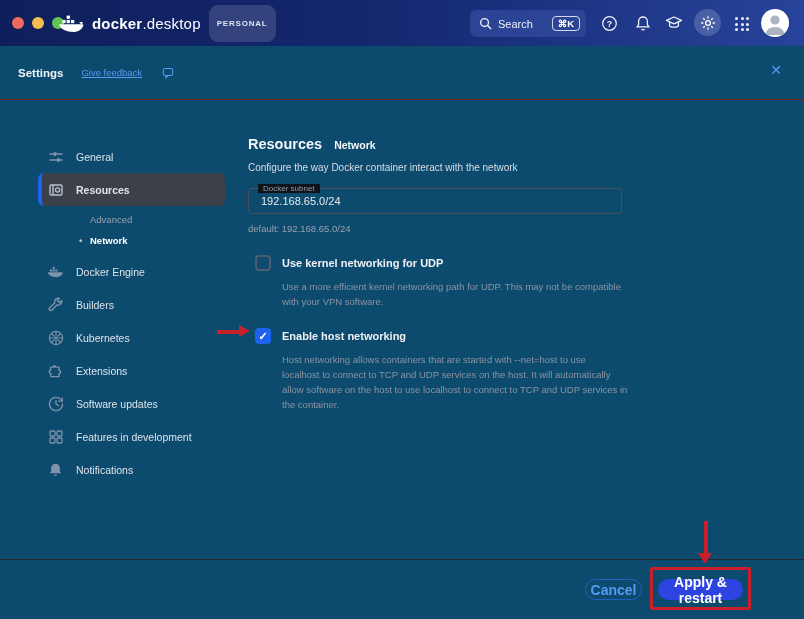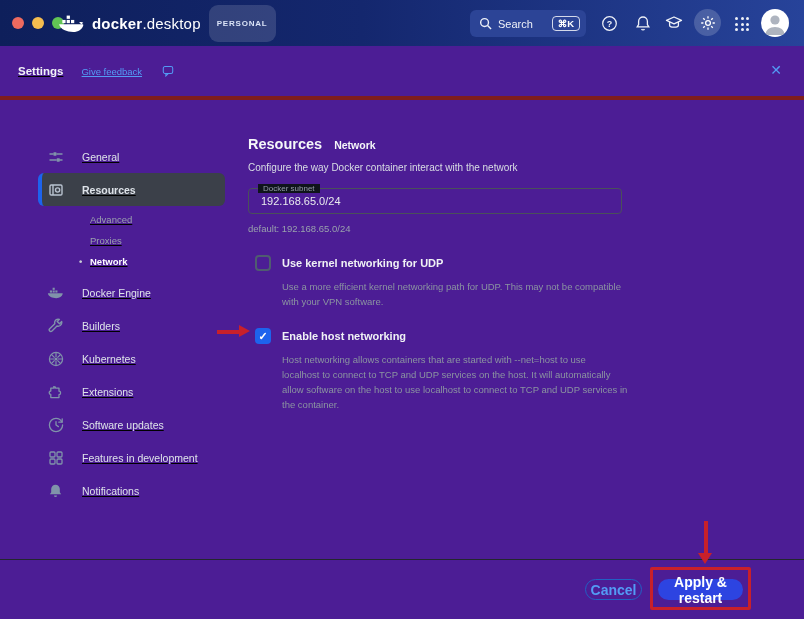--- a/index.html
+++ b/index.html
@@ -1,18 +1,18 @@
 <!DOCTYPE html>
 <html><head>
 <meta charset="utf-8">
 <style>
   * { margin:0; padding:0; box-sizing:border-box; }
   html,body { width:804px; height:619px; background:#0f141b; overflow:hidden;
               font-family:"Liberation Sans", sans-serif; }
-  .page { position:relative; width:804px; height:619px; background:#4c1d95;text-decoration:underline; }
+  .page { position:relative; width:804px; height:619px; background:#0c4a6e; }
 
   
   .topbar { position:relative; height:46px;
     background:linear-gradient(90deg,#0e1f5b 0%,#14276e 45%,#27439a 100%); }
   .lights { position:absolute; left:12px; top:17px; display:flex; gap:8px; }
   .light { width:12px; height:12px; border-radius:50%; }
   .light.red{background:#ee6a5f}.light.yellow{background:#f5bd4f}.light.green{background:#61c454}
   .brand { position:absolute; left:58px; top:0; height:46px; display:flex; align-items:center; gap:8px; }
   .brand-text { color:#ffffff; font-size:15px; letter-spacing:.2px; }
   .brand-text b { font-weight:bold; } .brand-text span { font-weight:300; }
@@ -26,32 +26,32 @@
   .tb-icon { position:absolute; top:14px; width:18px; height:18px; display:flex;
     align-items:center; justify-content:center; cursor:pointer; }
   .gear-wrap { position:absolute; left:694px; top:9px; width:27px; height:27px; border-radius:50%;
     background:rgba(255,255,255,.18); display:flex; align-items:center; justify-content:center; }
   .dots-grid { display:grid; grid-template-columns:repeat(3,3px); grid-gap:2.6px; }
   .dots-grid i { width:3px; height:3px; border-radius:50%; background:#eef1f8; }
   .avatar { position:absolute; left:761px; top:9px; width:28px; height:28px; border-radius:50%;
     background:#ffffff; overflow:hidden; display:flex; align-items:flex-end; justify-content:center; }
 
   
-  .set-header { position:relative; height:54px; border-bottom:4px solid #7f1d1d;
+  .set-header { position:relative; height:54px; border-bottom:1px solid #7f1d1d;
     display:flex; align-items:center; padding:0 18px; gap:18px; }
   .set-title { color:#f2f4f7; font-size:11.5px; font-weight:bold; }
   .feedback { display:flex; align-items:center; gap:20px; color:#539bf5; font-size:9.5px; cursor:pointer; }
   .feedback .txt { text-decoration:underline; }
   .close-x { position:absolute; right:22px; top:16px; color:#539bf5; font-size:14px; cursor:pointer; }
 
   
   .middle { display:flex; height:459px; }
   .sidebar { width:240px; padding-top:40px; flex-shrink:0; }
   .nav-item { margin-left:38px; width:187px; height:33px; display:flex; align-items:center;
-    gap:18px; padding-left:9px; border-radius:6px; cursor:pointer; color:#dee3e9; font-size:10.5px; }
+    gap:12px; padding-left:9px; border-radius:6px; cursor:pointer; color:#dee3e9; font-size:10.5px; }
   .nav-item.selected { background:#3b4049; border-left:4px solid #1d63ed; padding-left:5px; font-weight:bold; }
   .nav-ico { width:17px; height:17px; flex-shrink:0; display:flex; align-items:center; justify-content:center; }
   .sub-list { margin:3px 0 4px 0; }
   .sub-item { margin-left:90px; height:21px; display:flex; align-items:center;
     color:#9aa2ad; font-size:9.5px; cursor:pointer; position:relative;text-align:right; }
   .sub-item.active { color:#ffffff; font-weight:bold; }
   .sub-item.active::before { content:"•"; position:absolute; left:-11px; color:#c9ced6; }
 
   
   .content { position:absolute; left:248px; top:136px; width:380px; }
@@ -213,23 +213,20 @@
             <circle cx="9.6" cy="8" r="2.1"></circle>
           </svg>
         </span>
         <span>Resources</span>
       </div>
 
       <div class="sub-list">
         <div class="sub-item">
           <span>Advanced</span>
         </div>
-        <div class="sub-item">
-          <span>Proxies</span>
-        </div>
         <div class="sub-item active">
           <span>Network</span>
         </div>
       </div>
 
       <div class="nav-item">
         <span class="nav-ico">
           <svg width="17" height="14" viewBox="0 0 20 14" fill="#8093aa">
             <rect x="3.4" y="4" width="2.5" height="2.5"></rect>
               <rect x="6.6" y="4" width="2.5" height="2.5"></rect>

